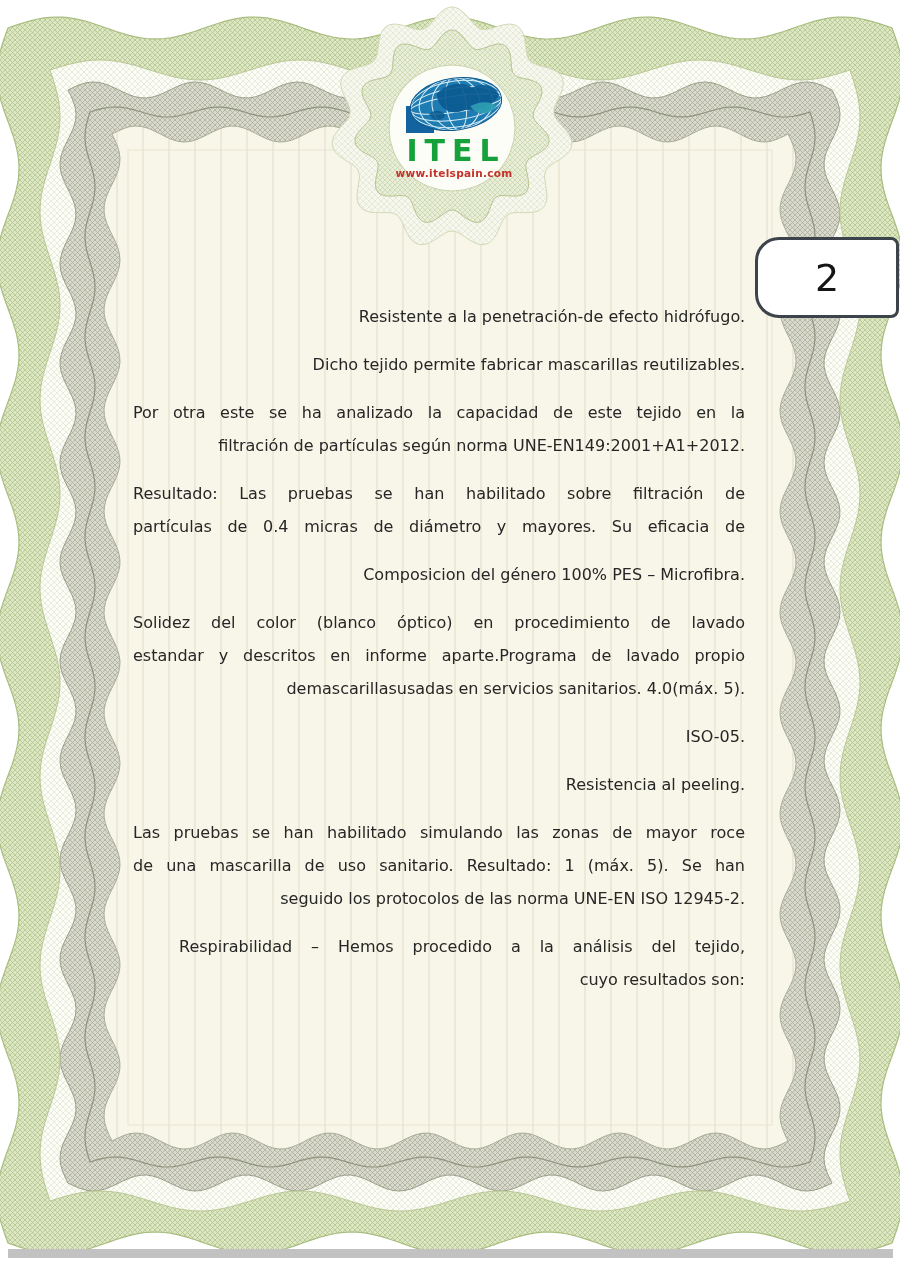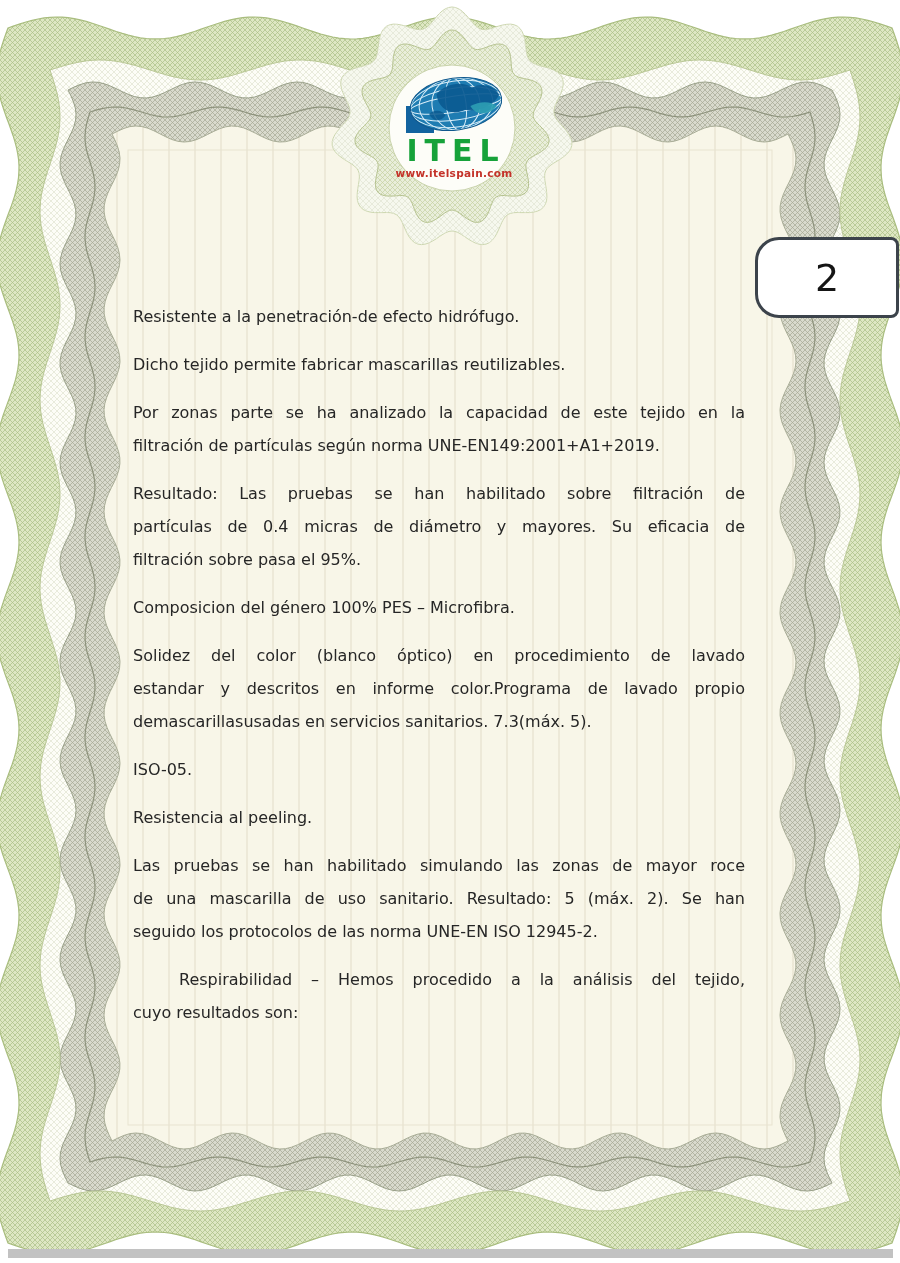--- a/index.html
+++ b/index.html
@@ -9,21 +9,21 @@
     font-family:"DejaVu Sans","Liberation Sans",sans-serif;
   }
   .page{position:absolute;inset:0;padding-left:24px;}
   #deco{position:absolute;left:0;top:0;}
 
   .doc-text{
     position:absolute;left:133px;top:300px;width:612px;
     font-size:16px;line-height:33px;color:#262626;
   }
   .para{margin:0 0 15px 0;}
-  .tline{text-align:left;}
+  .tline{text-align:right;}
   .tline.just{text-align:justify;text-align-last:justify;}
   .tline.ind{text-indent:46px;}
 
   .pagebox{
     position:absolute;left:755px;top:237px;width:144px;height:81px;
     background:#ffffff;border:3px solid #3c434b;
     border-radius:24px 8px 8px 24px;box-sizing:border-box;
     display:flex;align-items:center;justify-content:center;
   }
   .pagebox span{font-size:38px;color:#151515;}
@@ -121,45 +121,44 @@
   </div>
 
   <div class="doc-text">
       <div class="para">
         <div class="tline">Resistente a la penetración-de efecto hidrófugo.</div>
       </div>
       <div class="para">
         <div class="tline">Dicho tejido permite fabricar mascarillas reutilizables.</div>
       </div>
       <div class="para">
-        <div class="tline just">Por zonas parte se ha analizado la capacidad de este tejido en la</div>
-        <div class="tline">filtración de partículas según norma UNE-EN149:2001+A1+2019.</div>
+        <div class="tline just">Por otra este se ha analizado la capacidad de este tejido en la</div>
+        <div class="tline">filtración de partículas según norma UNE-EN149:2001+A1+2012.</div>
       </div>
       <div class="para">
         <div class="tline just">Resultado: Las pruebas se han habilitado sobre filtración de</div>
         <div class="tline just">partículas de 0.4 micras de diámetro y mayores. Su eficacia de</div>
-        <div class="tline">filtración sobre pasa el 95%.</div>
       </div>
       <div class="para">
         <div class="tline">Composicion del género 100% PES – Microfibra.</div>
       </div>
       <div class="para">
         <div class="tline just">Solidez del color (blanco óptico) en procedimiento de lavado</div>
-        <div class="tline just">estandar y descritos en informe color.Programa de lavado propio</div>
-        <div class="tline">demascarillasusadas en servicios sanitarios. 7.3(máx. 5).</div>
+        <div class="tline just">estandar y descritos en informe aparte.Programa de lavado propio</div>
+        <div class="tline">demascarillasusadas en servicios sanitarios. 4.0(máx. 5).</div>
       </div>
       <div class="para">
         <div class="tline">ISO-05.</div>
       </div>
       <div class="para">
         <div class="tline">Resistencia al peeling.</div>
       </div>
       <div class="para">
         <div class="tline just">Las pruebas se han habilitado simulando las zonas de mayor roce</div>
-        <div class="tline just">de una mascarilla de uso sanitario. Resultado: 5 (máx. 2). Se han</div>
+        <div class="tline just">de una mascarilla de uso sanitario. Resultado: 1 (máx. 5). Se han</div>
         <div class="tline">seguido los protocolos de las norma UNE-EN ISO 12945-2.</div>
       </div>
       <div class="para">
         <div class="tline just ind">Respirabilidad – Hemos procedido a la análisis del tejido,</div>
         <div class="tline">cuyo resultados son:</div>
       </div>
     </div>
 
   <div class="bottom-bar"></div>
 </div>

